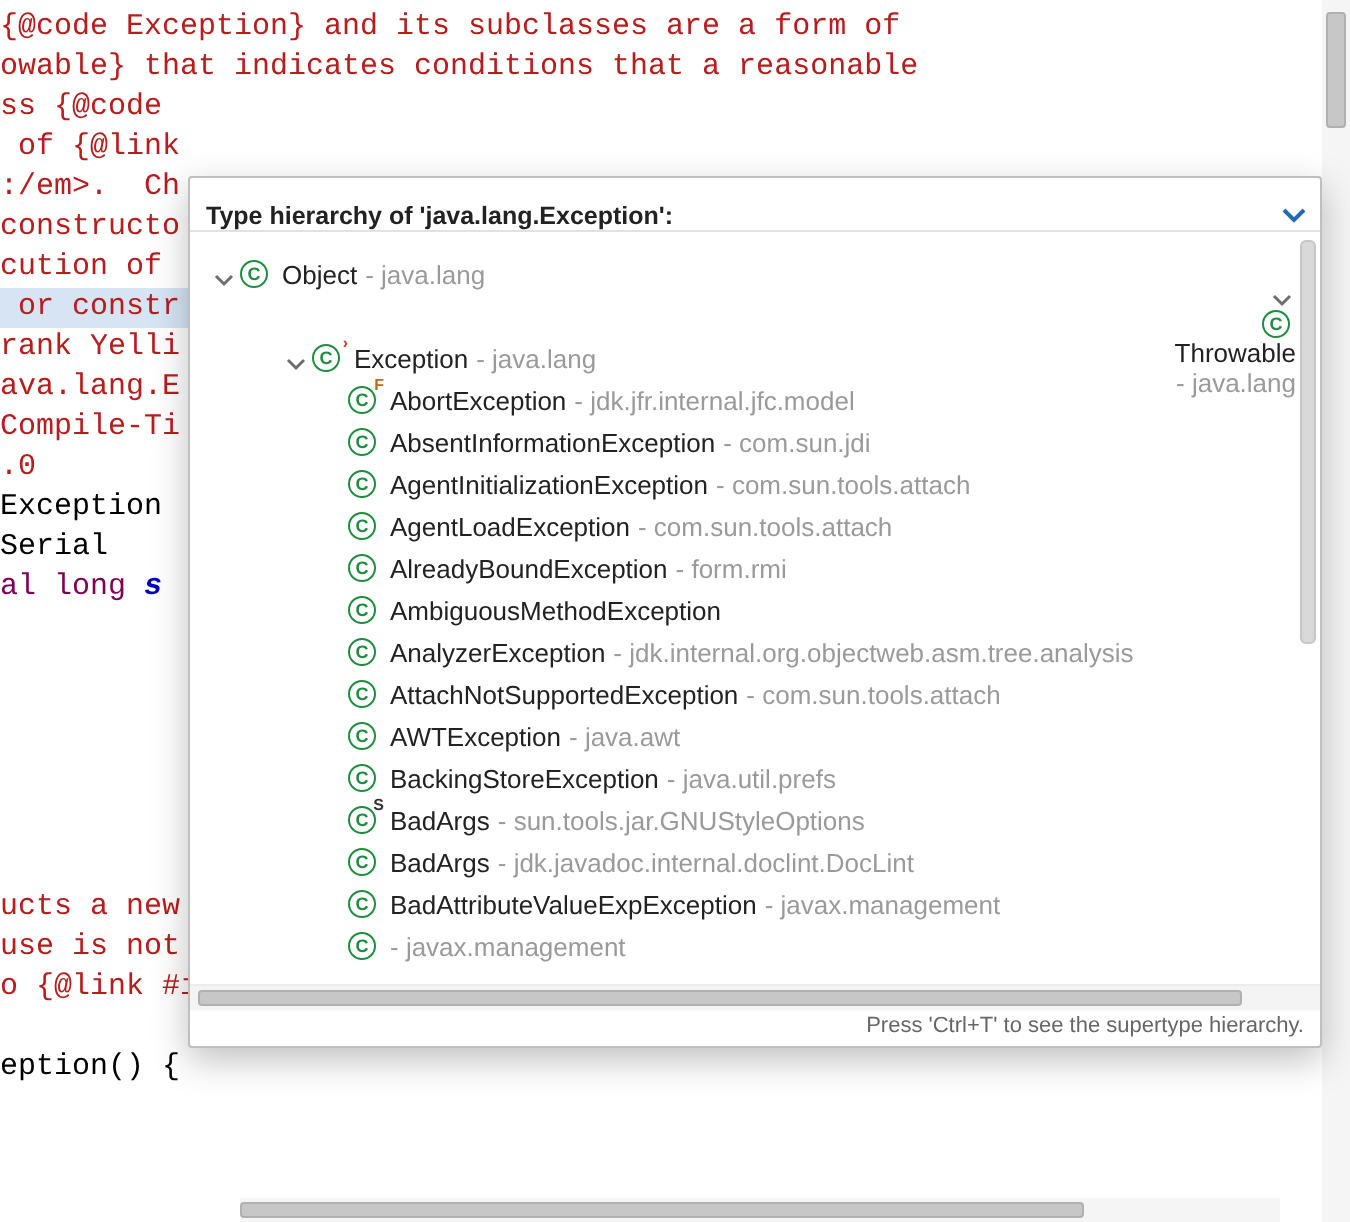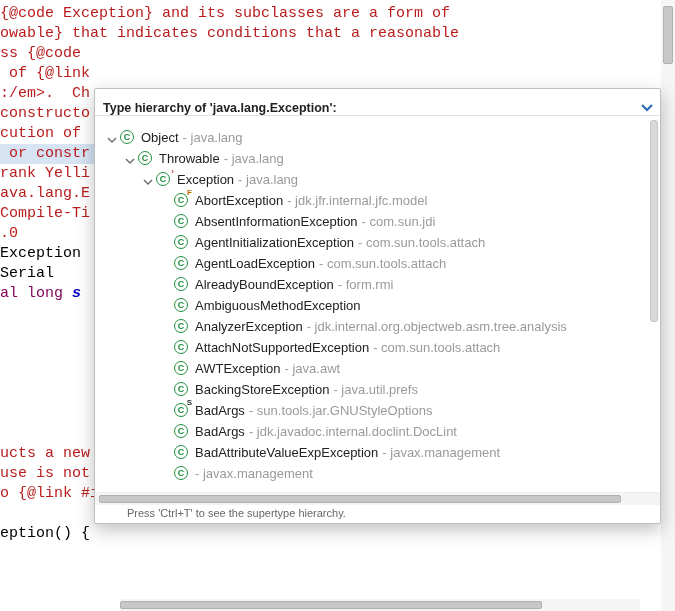--- a/index.html
+++ b/index.html
@@ -165,40 +165,41 @@
   .badge {
     position: absolute;
     right: -3px; top: -3px;
     font-size: 8px;
     line-height: 8px;
     font-weight: bold;
   }
   .badge.r { color: #c0392b; content: ""; }
   .badge.f { color: #bd6f00; }
   .indent-1 { padding-left: 0px; }
-  .indent-2 { padding-left: 18px; }
+  .indent-2 { padding-left: 18px; flex-direction: column; }
   .indent-3 { padding-left: 36px; }
   .indent-4 { padding-left: 54px; }
   .popup-footer-scroll {
     height: 12px;
     background: #f4f4f4;
     border-top: 1px solid #ececec;
     position: relative;
   }
   .popup-footer-scroll .fthumb {
     position: absolute;
     left: 4px; top: 2px;
     height: 6px; width: 520px;
     background: #c7c7c7;
     border: 1px solid #b0b0b0;
     border-radius: 2px;
   }
   .popup-hint {
     font-size: 11px;
     color: #666;
+    text-align: right;
     padding: 2px 8px 4px 0;
     margin-left: 32px;
   }
 </style>
 </head>
 <body>
 
 <div class="code-bg">
   <div class="code-line c-doc">{@code Exception} and its subclasses are a form of</div>
   <div class="code-line c-doc">owable} that indicates conditions that a reasonable</div>

